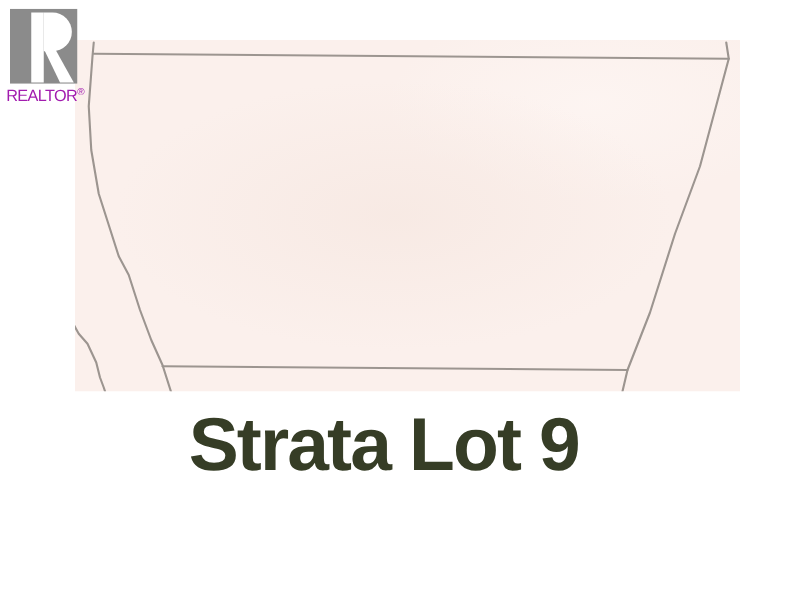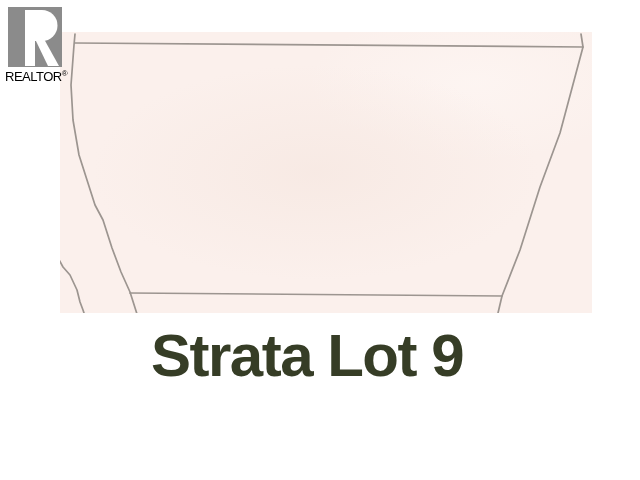--- a/index.html
+++ b/index.html
@@ -89,20 +89,20 @@
       </svg>
   </div>
 
   <div class="logo">
     <svg class="logo-r" id="logo-r-svg" xmlns="http://www.w3.org/2000/svg" viewBox="0 0 54 60">
       <rect id="logo-square" x="0" y="0" width="54" height="60" fill="#8b8b8b"></rect>
       <rect id="logo-stem" x="17" y="3" width="10" height="56" fill="#ffffff"></rect>
       <path id="logo-bowl" d="M27,3 h7 a15.5,15.5 0 0 1 0,31 h-7 z" fill="#ffffff"></path>
       <path id="logo-leg" d="M27,32 L36,32 L51,59 L40,59 Z" fill="#ffffff"></path>
     </svg>
-    <div class="logo-word" style="color: #000000;">
+    <div class="logo-word" style="color: #a21caf;">
       <span>REALTOR</span><sup>®</sup>
     </div>
   </div>
 
   <div class="title" style="color: rgb(54, 61, 38);">Strata Lot 9</div>
 
 </div>
 
 </body></html>

